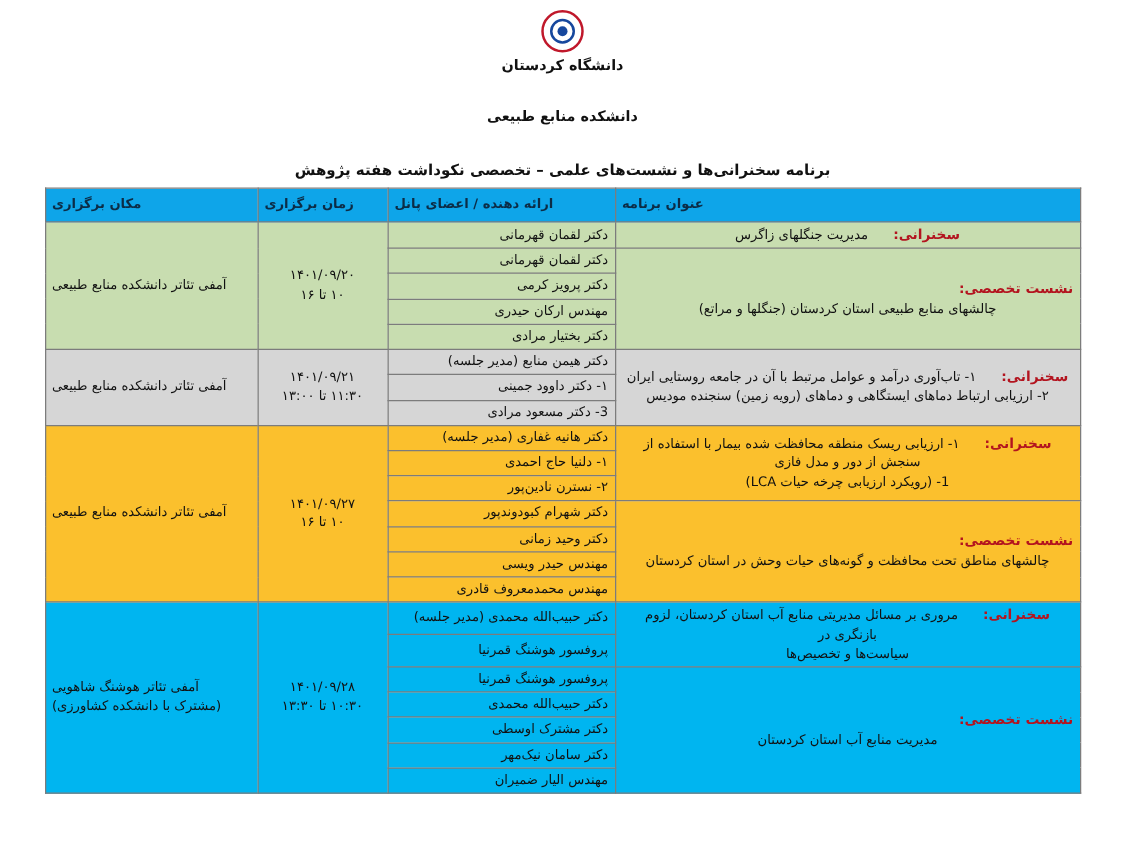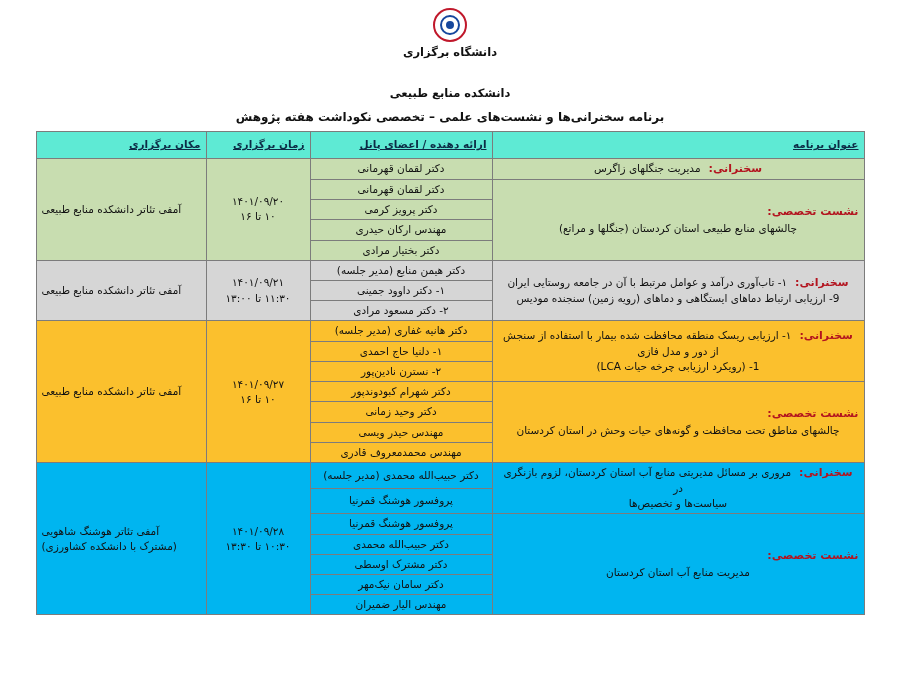--- a/index.html
+++ b/index.html
@@ -67,72 +67,71 @@
   .faculty-name {
     font-size: 11.5px;
     font-weight: bold;
     color: #111;
     margin-top: 27px;
   }
   .doc-title {
     font-size: 12px;
     font-weight: bold;
     color: #111;
-    margin-top: 10px;
+    margin-top: 29px;
     margin-bottom: 7px;
   }
   table.schedule {
     border-collapse: collapse;
     width: 828px;
     margin: 0 auto;
     table-layout: fixed;
   }
   table.schedule th, table.schedule td {
     border: 1px solid #7c7c7c;
     vertical-align: middle;
     padding: 2px 5px;
     font-size: 10.5px;
     line-height: 1.45;
   }
   thead th {
-    background: #5eead4;
+    background: #0ea5e9;
     color: #0c2c46;
     font-weight: bold;
     font-size: 11px;
     height: 22px;
-    text-align: right;
-    text-decoration: underline;
+    text-align: left;
   }
   .col-title { width: 372px; }
   .col-speaker { width: 182px; }
   .col-time { width: 104px; }
   .col-place { width: 170px; }
 
   td.title-cell {
     text-align: center;
   }
   td.speaker-cell {
-    text-align: center;
+    text-align: right;
     font-size: 10.5px;
   }
   td.time-cell {
     text-align: center;
     font-size: 10.5px;
     letter-spacing: 0.3px;
   }
   td.place-cell {
     text-align: left;
     font-size: 10.5px;
     line-height: 1.6;
   }
   .kind {
     color: #b3141f;
     font-weight: bold;
     font-size: 11px;
-    margin-left: 8px;
+    margin-left: 20px;
   }
   .kind-block {
     display: block;
     color: #b3141f;
     font-weight: bold;
     font-size: 11px;
     text-align: right;
     margin-bottom: 1px;
   }
   .title-lines {
@@ -150,21 +149,21 @@
   .time-stack span { display: block; text-align: center; }
   .place-stack span { display: block; }
 </style>
 </head>
 <body>
 
 <div class="page">
 
   <div class="header">
     <div class="logo"></div>
-    <div class="univ-name">دانشگاه برگزاری</div>
+    <div class="univ-name">دانشگاه کردستان</div>
     <div class="faculty-name">دانشکده منابع طبیعی</div>
     <div class="doc-title">برنامه سخنرانی‌ها و نشست‌های علمی – تخصصی نکوداشت هفته پژوهش</div>
   </div>
 
   <table class="schedule">
     <colgroup>
       <col class="col-title">
       <col class="col-speaker">
       <col class="col-time">
       <col class="col-place">
@@ -206,37 +205,37 @@
         <tr class="green">
           <td class="speaker-cell">مهندس ارکان حیدری</td>
         </tr>
         <tr class="green">
           <td class="speaker-cell">دکتر بختیار مرادی</td>
         </tr>
         <tr class="gray">
           <td class="title-cell" rowspan="3">
             <span class="title-lines">
               <span class="line"><span class="kind">سخنرانی:</span><span>۱- تاب‌آوری درآمد و عوامل مرتبط با آن در جامعه روستایی ایران</span></span>
-              <span class="line">9- ارزیابی ارتباط دماهای ایستگاهی و دماهای (رویه زمین) سنجنده مودیس</span>
+              <span class="line">۲- ارزیابی ارتباط دماهای ایستگاهی و دماهای (رویه زمین) سنجنده مودیس</span>
             </span>
           </td>
           <td class="speaker-cell">دکتر هیمن منابع (مدیر جلسه)</td>
           <td class="time-cell time-stack" rowspan="3">
             <span>۱۴۰۱/۰۹/۲۱</span>
             <span>۱۱:۳۰ تا ۱۳:۰۰</span>
           </td>
           <td class="place-cell place-stack" rowspan="3">
             <span>آمفی تئاتر دانشکده منابع طبیعی</span>
           </td>
         </tr>
         <tr class="gray">
           <td class="speaker-cell">۱- دکتر داوود جمینی</td>
         </tr>
         <tr class="gray">
-          <td class="speaker-cell">۲- دکتر مسعود مرادی</td>
+          <td class="speaker-cell">3- دکتر مسعود مرادی</td>
         </tr>
         <tr class="amber">
           <td class="title-cell" rowspan="3">
             <span class="title-lines">
               <span class="line"><span class="kind">سخنرانی:</span><span>۱- ارزیابی ریسک منطقه محافظت شده بیمار با استفاده از سنجش از دور و مدل فازی</span></span>
               <span class="line">1- (رویکرد ارزیابی چرخه حیات LCA)</span>
             </span>
           </td>
           <td class="speaker-cell">دکتر هانیه غفاری (مدیر جلسه)</td>
           <td class="time-cell time-stack" rowspan="7">

